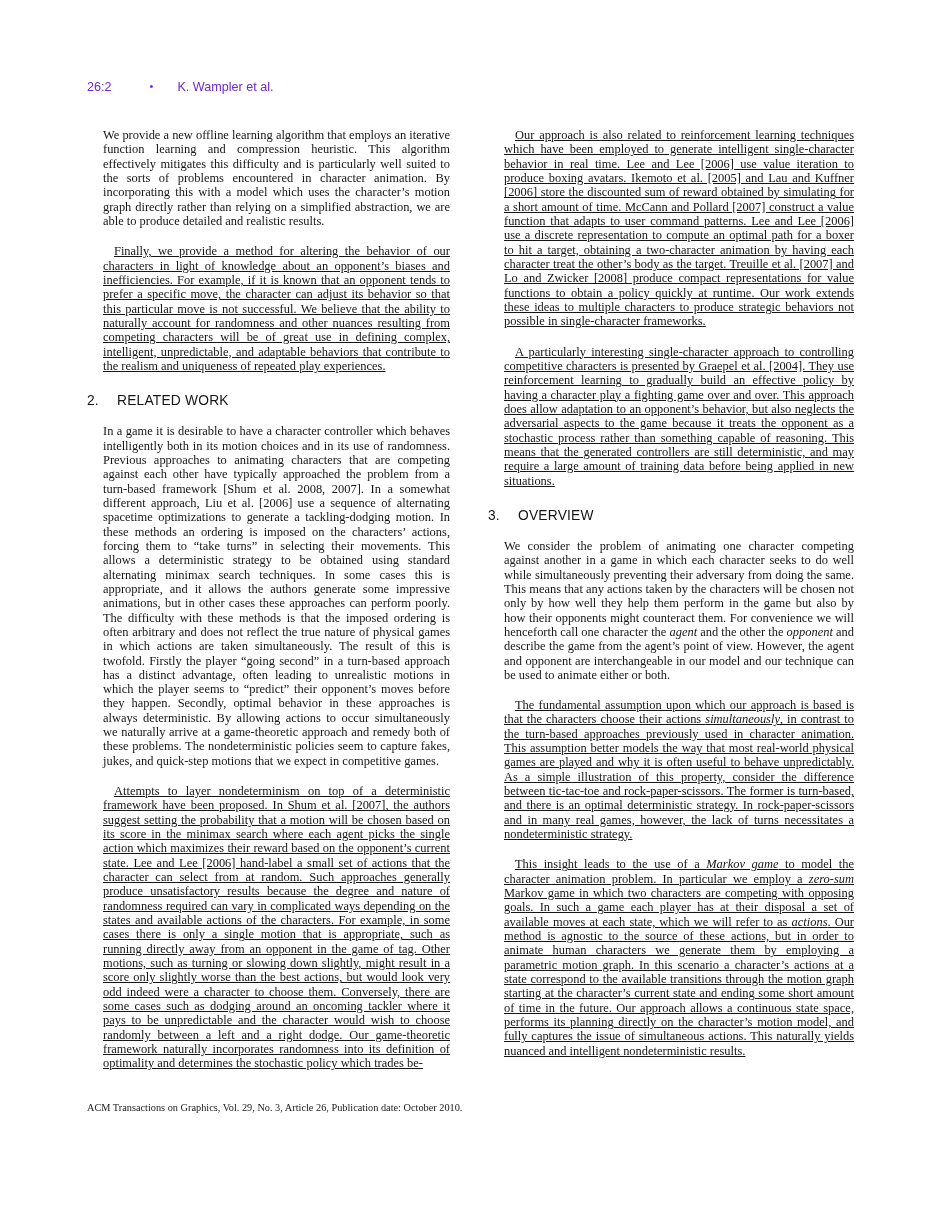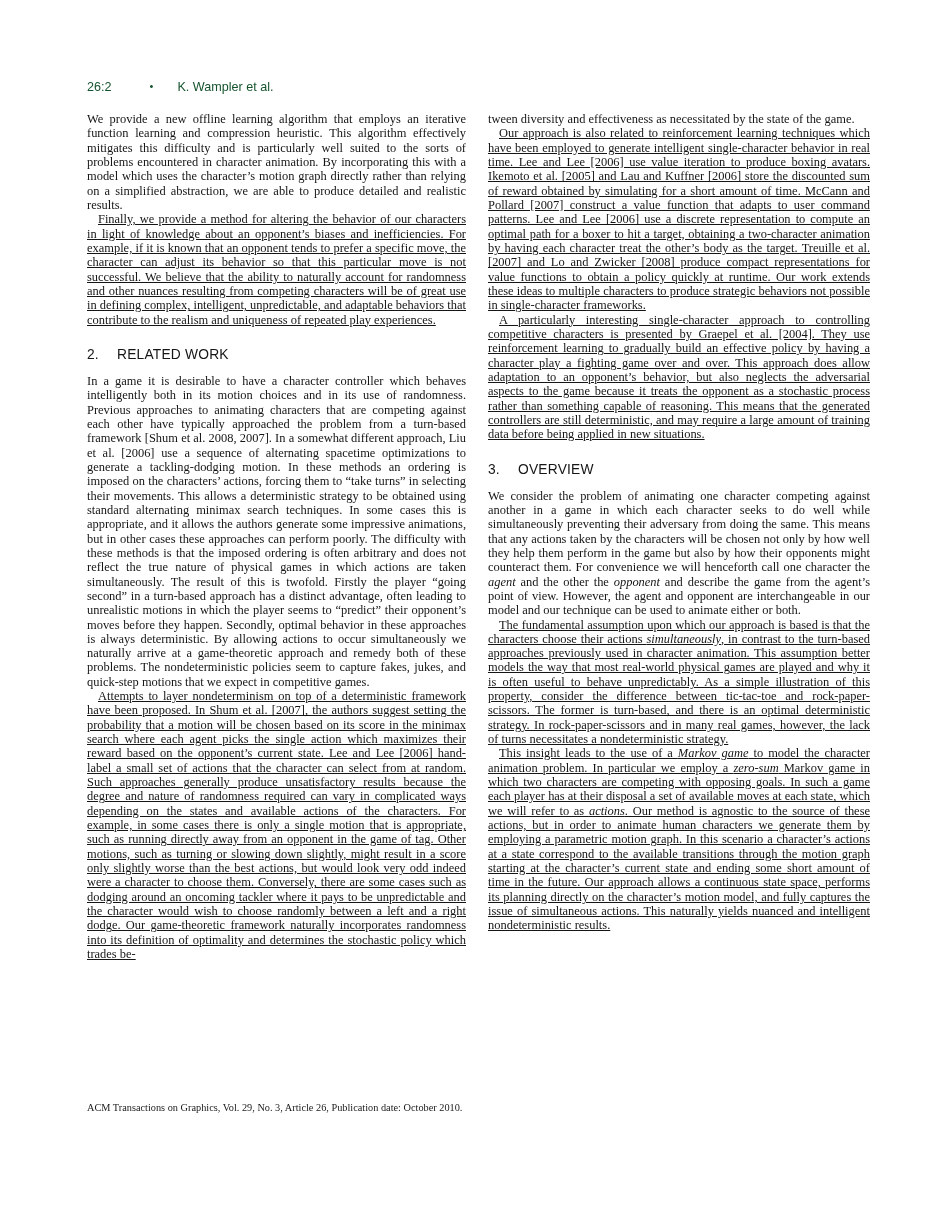--- a/index.html
+++ b/index.html
@@ -15,41 +15,41 @@
     color: #141414;
     font-family: "Liberation Serif", serif;
     overflow: hidden;
   }
   .running-head {
     position: absolute;
     top: 80px;
     left: 87px;
     font-family: "Liberation Sans", sans-serif;
     font-size: 12.6px;
-    color: #14532d;
+    color: #6d28d9;
     white-space: nowrap;
   }
   .running-head .bullet {
     display: inline-block;
     margin: 0 24px 0 38px;
     font-size: 11px;
     vertical-align: 1px;
   }
   .columns {
     position: absolute;
     top: 112px;
     left: 87px;
     width: 783px;
     display: flex;
     gap: 22px;
   }
   .col { width: 380px; }
   .col-right { width: 383px; }
   .para {
-    margin: 0;
+    margin: 16px;
     font-size: 12.45px;
     line-height: 14.33px;
     text-align: justify;
     text-justify: inter-word;
     color: #151515;
   }
   .para.indent { text-indent: 11px; text-decoration: underline; }
   .section-heading {
     display: flex;
     margin: 20px 0 12px 0;
@@ -90,21 +90,20 @@
       <p class="para indent">Finally, we provide a method for altering the behavior of our characters in light of knowledge about an opponent’s biases and inefficiencies. For example, if it is known that an opponent tends to prefer a specific move, the character can adjust its behavior so that this particular move is not successful. We believe that the ability to naturally account for randomness and other nuances resulting from competing characters will be of great use in defining complex, intelligent, unpredictable, and adaptable behaviors that contribute to the realism and uniqueness of repeated play experiences.</p>
       <h2 class="section-heading">
         <span class="sec-num">2.</span>
           <span class="sec-title">RELATED WORK</span>
       </h2>
       <p class="para">In a game it is desirable to have a character controller which behaves intelligently both in its motion choices and in its use of randomness. Previous approaches to animating characters that are competing against each other have typically approached the problem from a turn-based framework [Shum et al. 2008, 2007]. In a somewhat different approach, Liu et al. [2006] use a sequence of alternating spacetime optimizations to generate a tackling-dodging motion. In these methods an ordering is imposed on the characters’ actions, forcing them to “take turns” in selecting their movements. This allows a deterministic strategy to be obtained using standard alternating minimax search techniques. In some cases this is appropriate, and it allows the authors generate some impressive animations, but in other cases these approaches can perform poorly. The difficulty with these methods is that the imposed ordering is often arbitrary and does not reflect the true nature of physical games in which actions are taken simultaneously. The result of this is twofold. Firstly the player “going second” in a turn-based approach has a distinct advantage, often leading to unrealistic motions in which the player seems to “predict” their opponent’s moves before they happen. Secondly, optimal behavior in these approaches is always deterministic. By allowing actions to occur simultaneously we naturally arrive at a game-theoretic approach and remedy both of these problems. The nondeterministic policies seem to capture fakes, jukes, and quick-step motions that we expect in competitive games.</p>
       <p class="para indent">Attempts to layer nondeterminism on top of a deterministic framework have been proposed. In Shum et al. [2007], the authors suggest setting the probability that a motion will be chosen based on its score in the minimax search where each agent picks the single action which maximizes their reward based on the opponent’s current state. Lee and Lee [2006] hand-label a small set of actions that the character can select from at random. Such approaches generally produce unsatisfactory results because the degree and nature of randomness required can vary in complicated ways depending on the states and available actions of the characters. For example, in some cases there is only a single motion that is appropriate, such as running directly away from an opponent in the game of tag. Other motions, such as turning or slowing down slightly, might result in a score only slightly worse than the best actions, but would look very odd indeed were a character to choose them. Conversely, there are some cases such as dodging around an oncoming tackler where it pays to be unpredictable and the character would wish to choose randomly between a left and a right dodge. Our game-theoretic framework naturally incorporates randomness into its definition of optimality and determines the stochastic policy which trades be-</p>
     </section>
 
     <section class="col col-right">
-      <p class="para">tween diversity and effectiveness as necessitated by the state of the game.</p>
       <p class="para indent">Our approach is also related to reinforcement learning techniques which have been employed to generate intelligent single-character behavior in real time. Lee and Lee [2006] use value iteration to produce boxing avatars. Ikemoto et al. [2005] and Lau and Kuffner [2006] store the discounted sum of reward obtained by simulating for a short amount of time. McCann and Pollard [2007] construct a value function that adapts to user command patterns. Lee and Lee [2006] use a discrete representation to compute an optimal path for a boxer to hit a target, obtaining a two-character animation by having each character treat the other’s body as the target. Treuille et al. [2007] and Lo and Zwicker [2008] produce compact representations for value functions to obtain a policy quickly at runtime. Our work extends these ideas to multiple characters to produce strategic behaviors not possible in single-character frameworks.</p>
       <p class="para indent">A particularly interesting single-character approach to controlling competitive characters is presented by Graepel et al. [2004]. They use reinforcement learning to gradually build an effective policy by having a character play a fighting game over and over. This approach does allow adaptation to an opponent’s behavior, but also neglects the adversarial aspects to the game because it treats the opponent as a stochastic process rather than something capable of reasoning. This means that the generated controllers are still deterministic, and may require a large amount of training data before being applied in new situations.</p>
       <h2 class="section-heading">
         <span class="sec-num">3.</span>
           <span class="sec-title">OVERVIEW</span>
       </h2>
       <p class="para"><span>We consider the problem of animating one character competing against another in a game in which each character seeks to do well while simultaneously preventing their adversary from doing the same. This means that any actions taken by the characters will be chosen not only by how well they help them perform in the game but also by how their opponents might counteract them. For convenience we will henceforth call one character the </span><i>agent</i><span> and the other the </span><i>opponent</i><span> and describe the game from the agent’s point of view. However, the agent and opponent are interchangeable in our model and our technique can be used to animate either or both.</span></p>
       <p class="para indent"><span>The fundamental assumption upon which our approach is based is that the characters choose their actions </span><i>simultaneously</i><span>, in contrast to the turn-based approaches previously used in character animation. This assumption better models the way that most real-world physical games are played and why it is often useful to behave unpredictably. As a simple illustration of this property, consider the difference between tic-tac-toe and rock-paper-scissors. The former is turn-based, and there is an optimal deterministic strategy. In rock-paper-scissors and in many real games, however, the lack of turns necessitates a nondeterministic strategy.</span></p>
       <p class="para indent"><span>This insight leads to the use of a </span><i>Markov game</i><span> to model the character animation problem. In particular we employ a </span><i>zero-sum</i><span> Markov game in which two characters are competing with opposing goals. In such a game each player has at their disposal a set of available moves at each state, which we will refer to as </span><i>actions</i><span>. Our method is agnostic to the source of these actions, but in order to animate human characters we generate them by employing a parametric motion graph. In this scenario a character’s actions at a state correspond to the available transitions through the motion graph starting at the character’s current state and ending some short amount of time in the future. Our approach allows a continuous state space, performs its planning directly on the character’s motion model, and fully captures the issue of simultaneous actions. This naturally yields nuanced and intelligent nondeterministic results.</span></p>
     </section>

